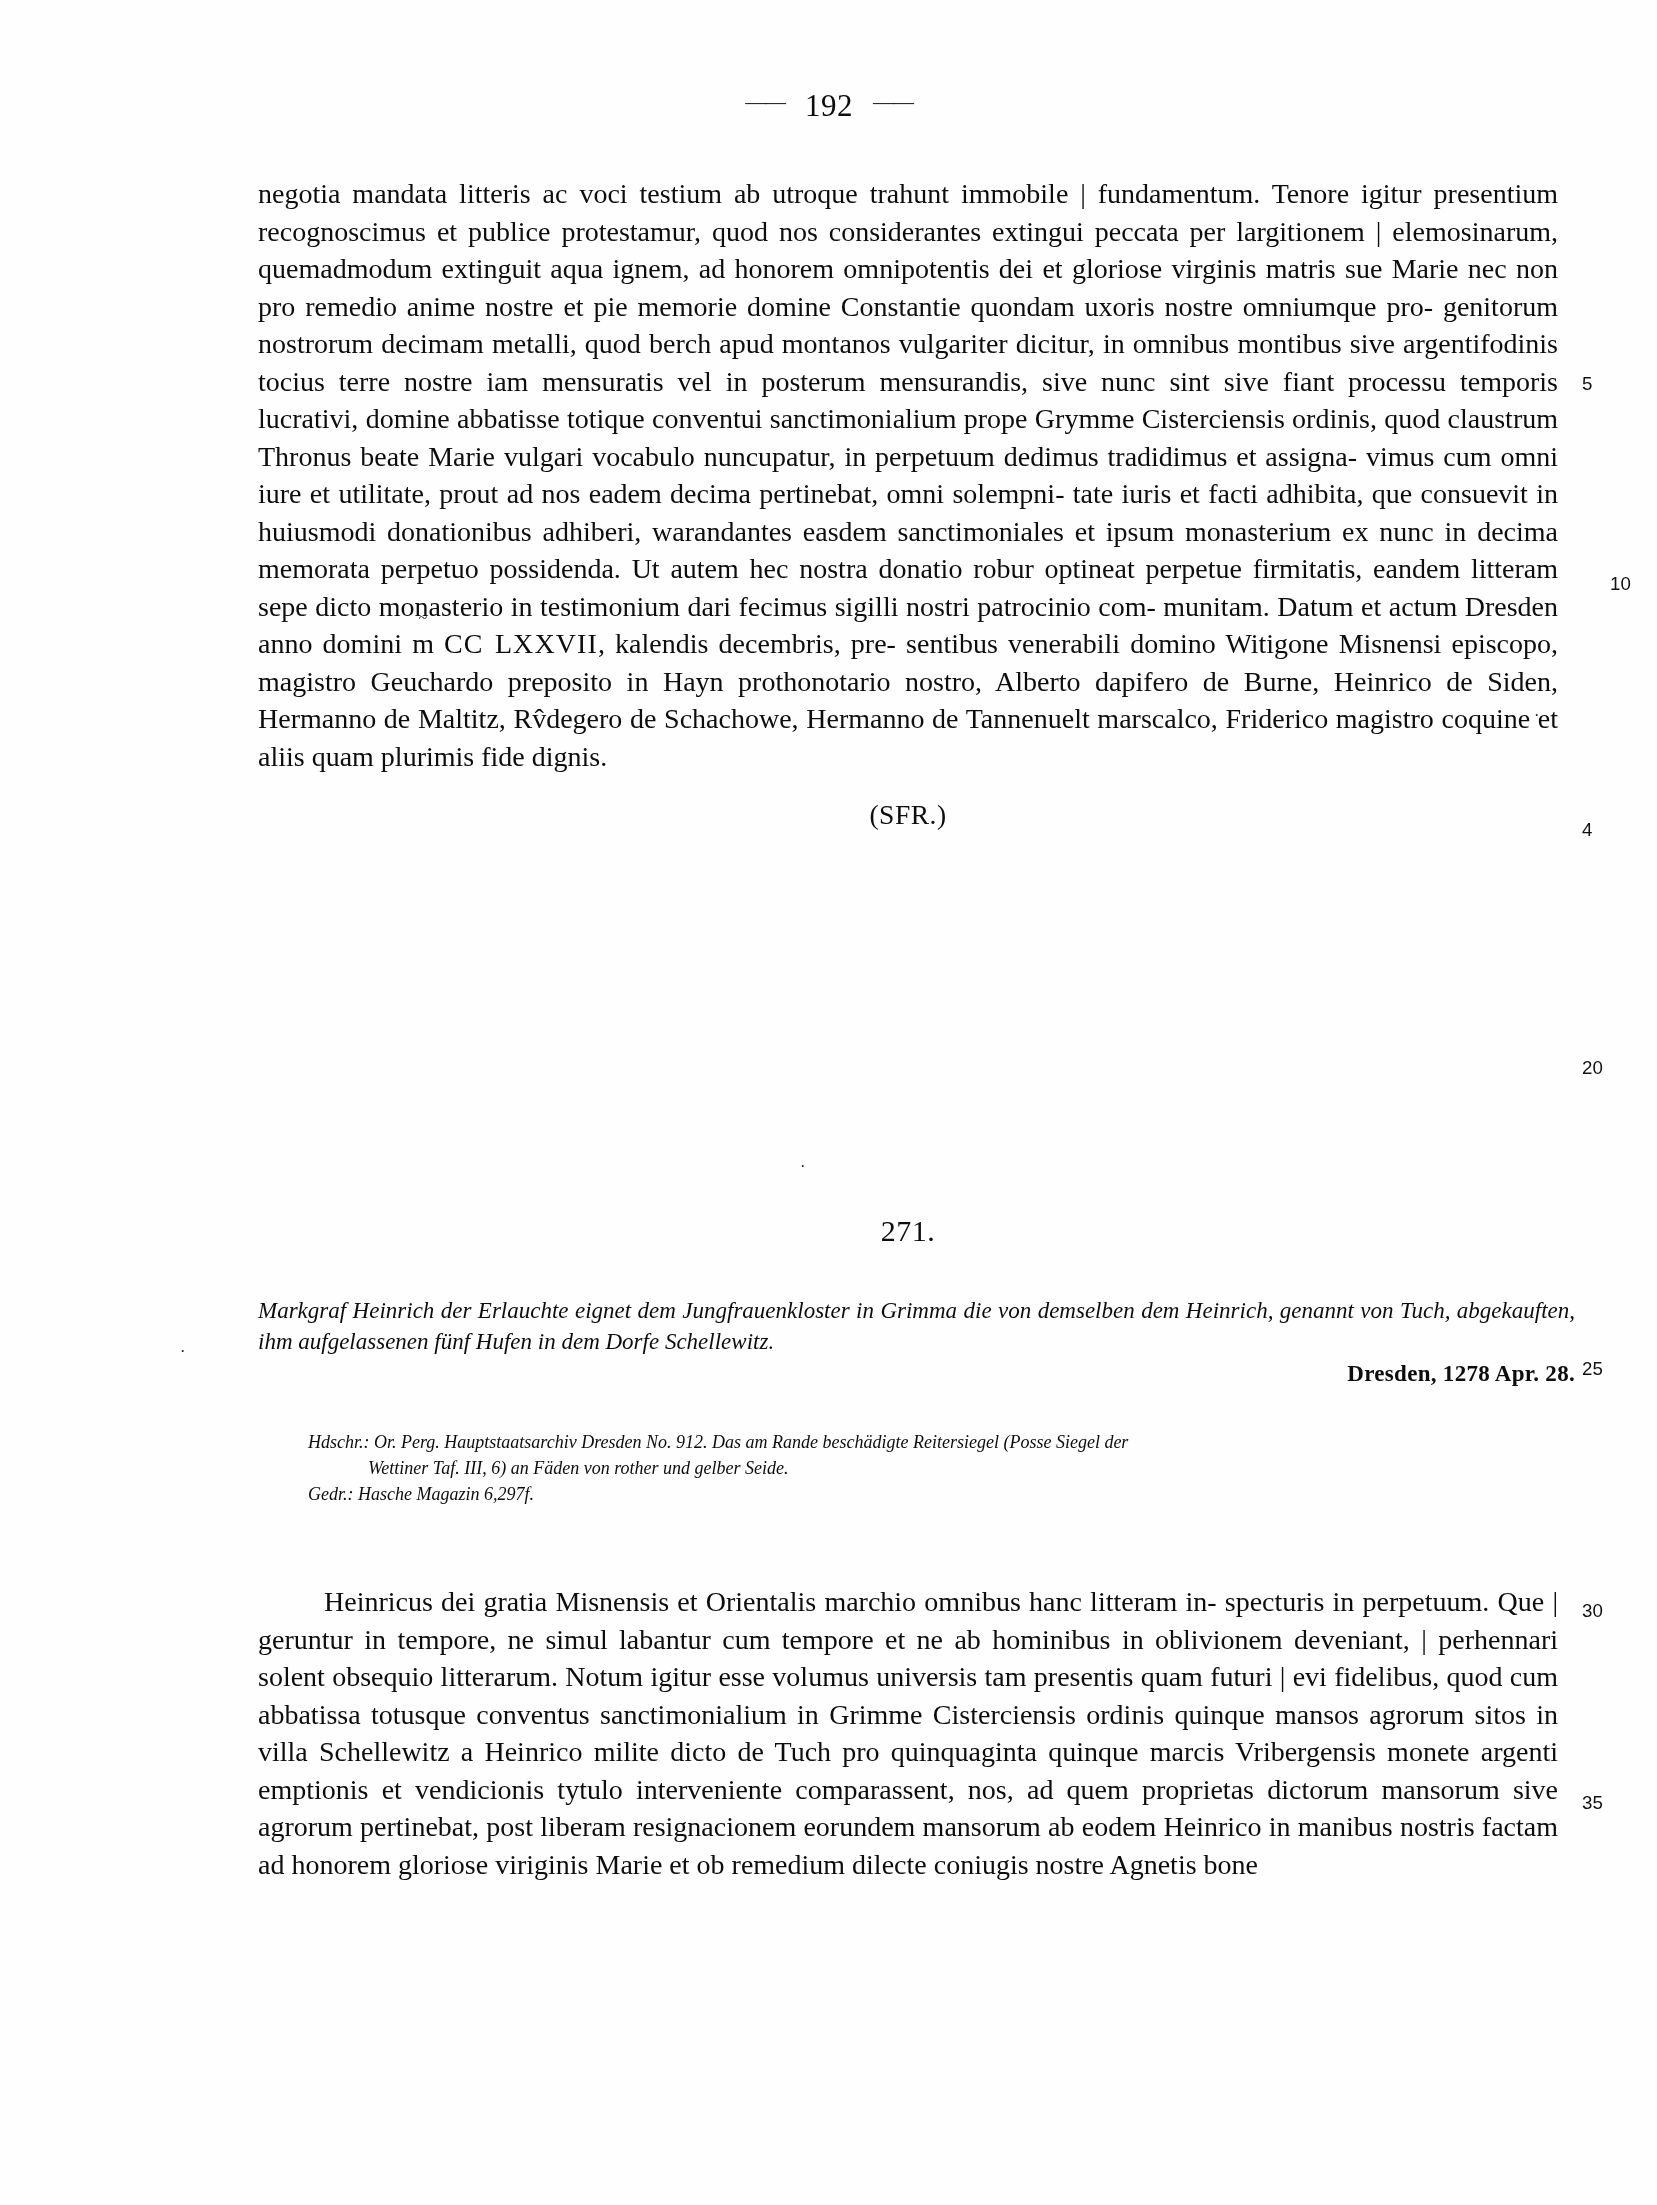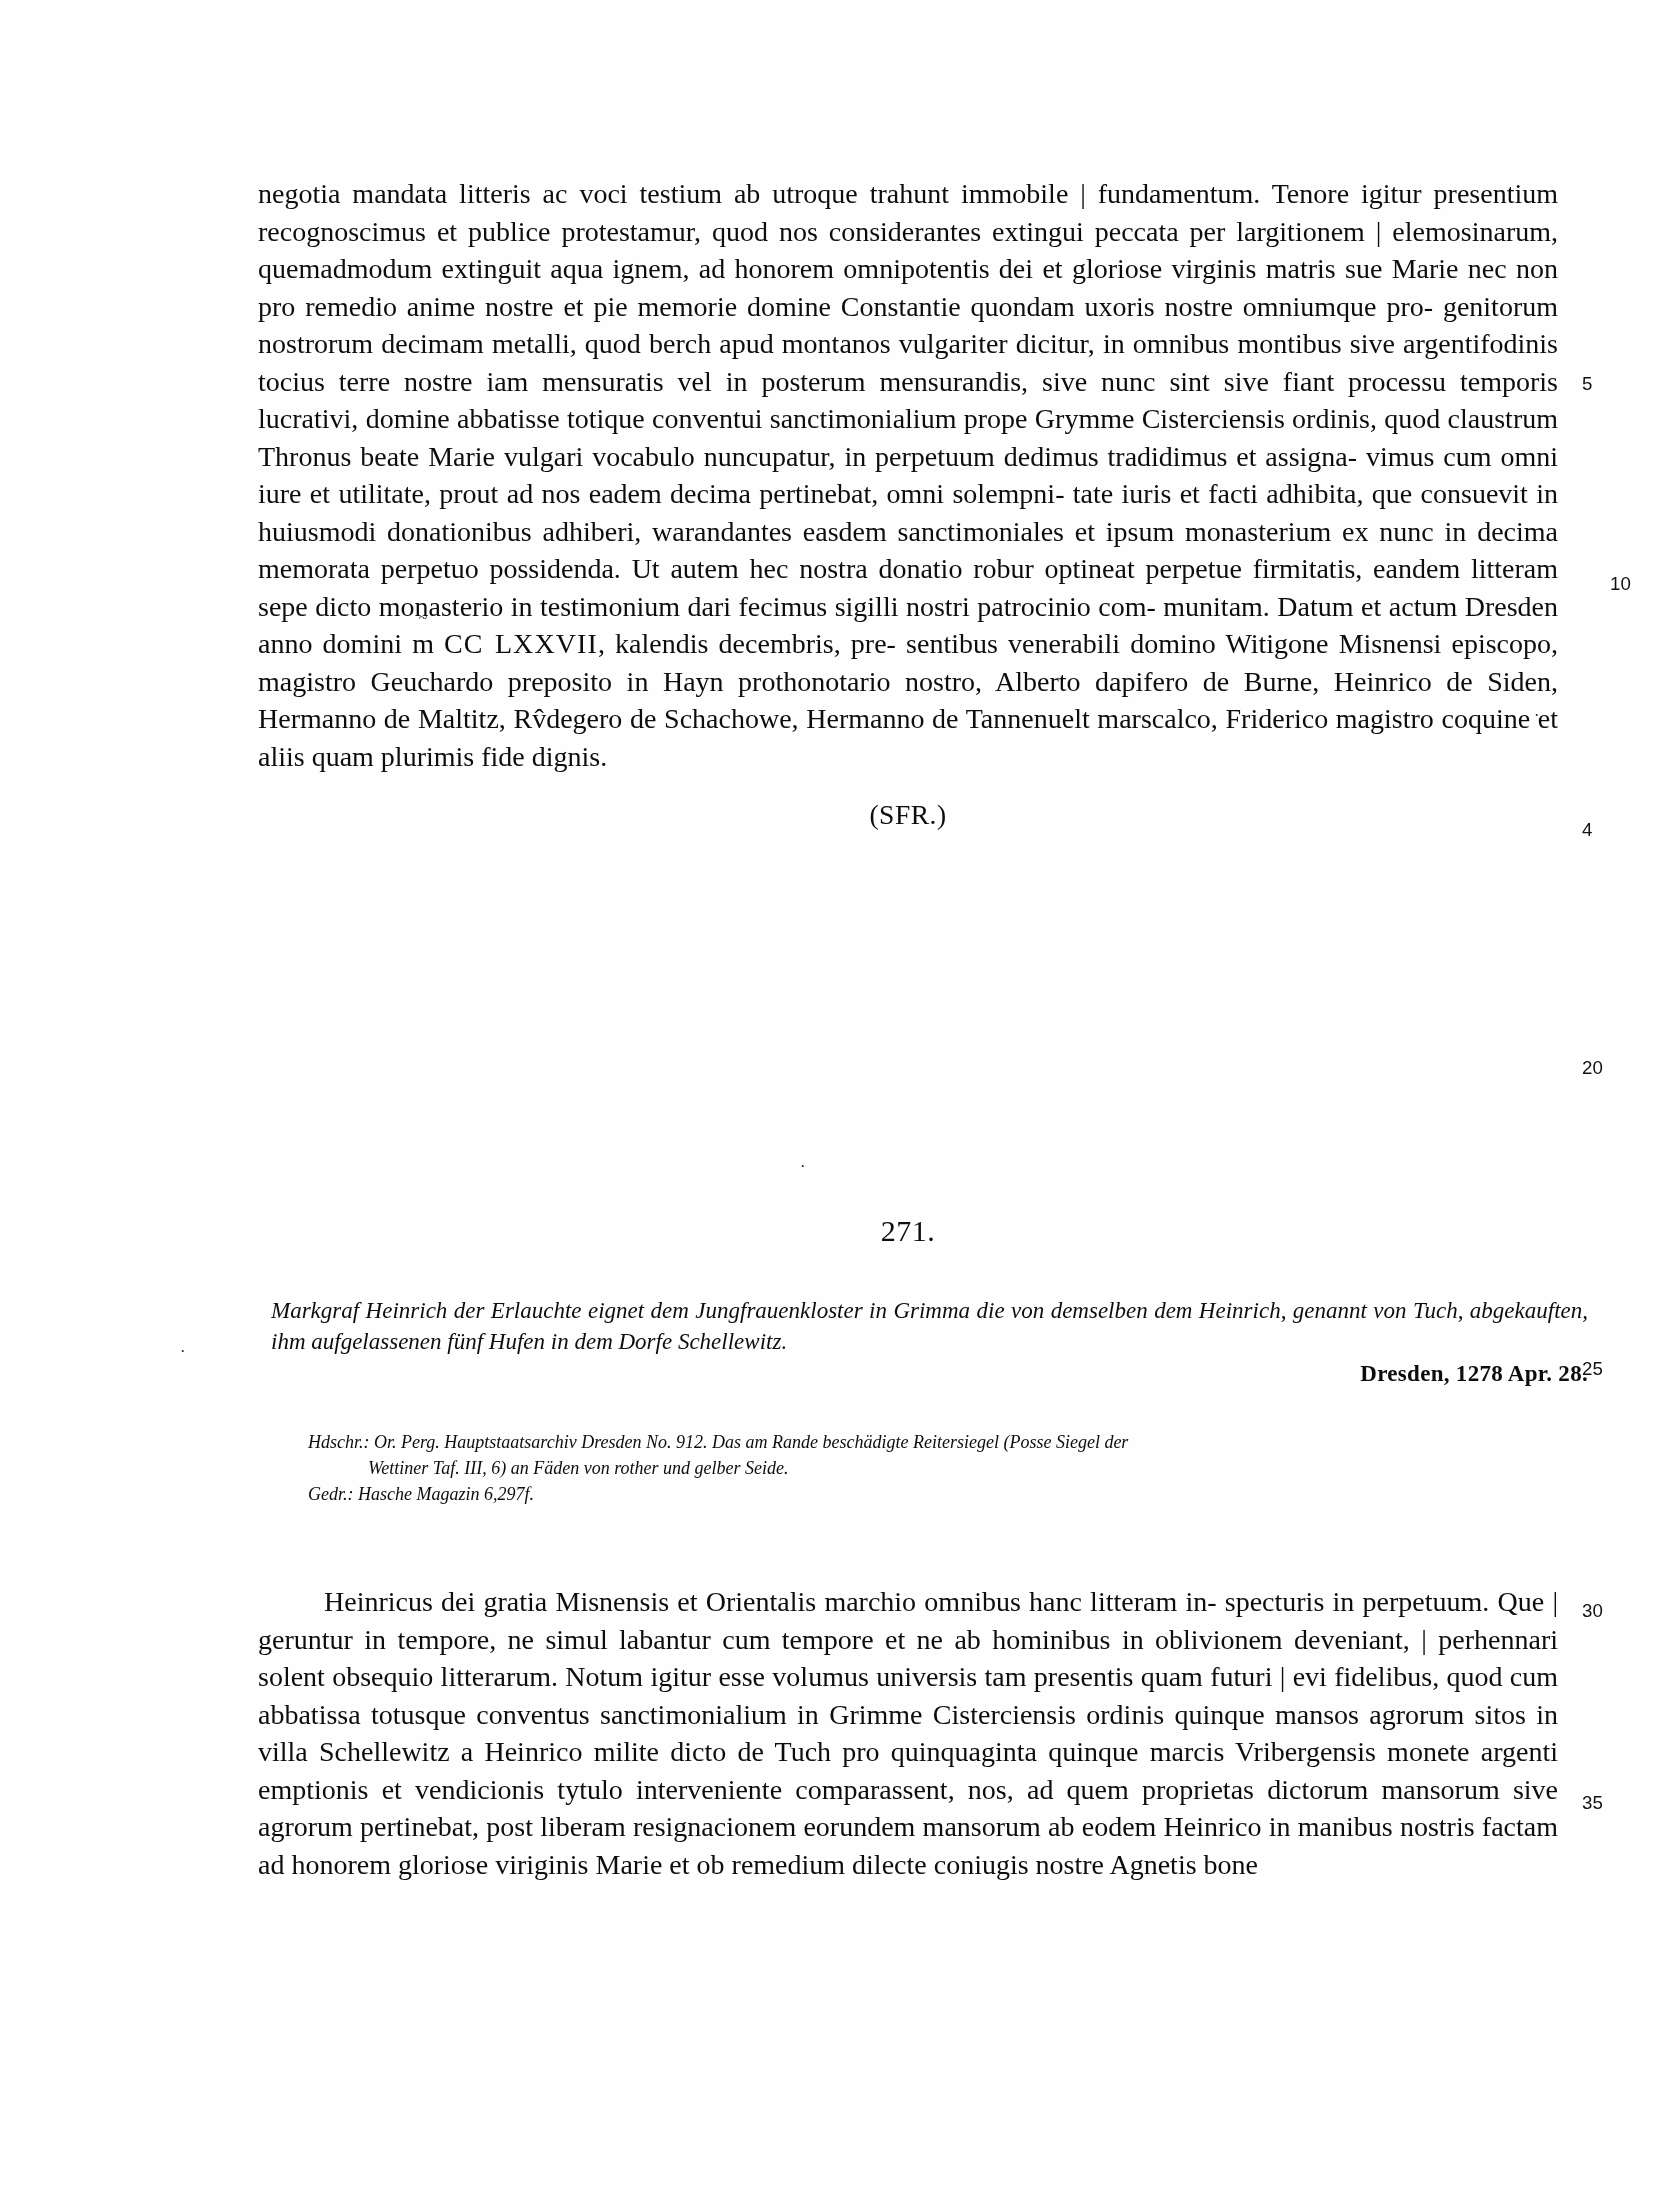--- a/index.html
+++ b/index.html
@@ -133,40 +133,45 @@
     position: absolute;
     font-size: 16.5px;
     color: #222;
   }
 </style>
 </head>
 <body>
 
 <div class="page">
 
+  <div class="page-header">
+    <span class="rule">——</span>
+    <span class="folio">192</span>
+    <span class="rule">——</span>
+  </div>
 
   <div class="col" style="top: 175px;">
     <div class="body-text">
       <p><span>negotia mandata litteris ac voci testium ab utroque trahunt immobile | fundamentum. Tenore igitur presentium recognoscimus et publice protestamur, quod nos considerantes extingui peccata per largitionem | elemosinarum, quemadmodum extinguit aqua ignem, ad honorem omnipotentis dei et gloriose virginis matris sue Marie nec non pro remedio anime nostre et pie memorie domine Constantie quondam uxoris nostre omniumque pro- genitorum nostrorum decimam metalli, quod berch apud montanos vulgariter dicitur, in omnibus montibus sive argentifodinis tocius terre nostre iam mensuratis vel in posterum mensurandis, sive nunc sint sive fiant processu temporis lucrativi, domine abbatisse totique conventui sanctimonialium prope Grymme Cisterciensis ordinis, quod claustrum Thronus beate Marie vulgari vocabulo nuncupatur, in perpetuum dedimus tradidimus et assigna- vimus cum omni iure et utilitate, prout ad nos eadem decima pertinebat, omni solempni- tate iuris et facti adhibita, que consuevit in huiusmodi donationibus adhiberi, warandantes easdem sanctimoniales et ipsum monasterium ex nunc in decima memorata perpetuo possidenda.  Ut autem hec nostra donatio robur optineat perpetue firmitatis, eandem litteram sepe dicto monasterio in testimonium dari fecimus sigilli nostri patrocinio com- munitam.  Datum et actum Dresden anno domini </span><span class="abbr-over">m</span> <span class="small-caps sp-lg">CC LXXVII</span><span>, kalendis decembris, pre- sentibus venerabili domino Witigone Misnensi episcopo, magistro Geuchardo preposito in Hayn prothonotario nostro, Alberto dapifero de Burne, Heinrico de Siden, Hermanno de Maltitz, Rv̂degero de Schachowe, Hermanno de Tannenuelt marscalco, Friderico magistro coquine et aliis quam plurimis fide dignis.</span></p>
     </div>
     <div class="sig">(SFR.)</div>
   </div>
 
   <div class="linenums" style="top: 175px; height: 770px;">
     <span style="top: 198px;">5</span>
     <span style="top: 398px; margin-left: 28px;">10</span>
     <span style="top: 644px;">4</span>
     <span style="top: 882px;">20</span>
   </div>
 
   <div class="col" style="top: 1214px;">
     <div class="docnum">271.</div>
   </div>
 
-  <div class="col" style="top: 1295px; left: 258px; width: 1317px; margin-left: 13px;">
+  <div class="col" style="top: 1295px; left: 258px; width: 1317px;">
     <div class="abstract">Markgraf Heinrich der Erlauchte eignet dem Jungfrauenkloster in Grimma die von demselben dem Heinrich, genannt von Tuch, abgekauften, ihm aufgelassenen fünf Hufen in dem Dorfe Schellewitz.</div>
     <div class="dateline">Dresden, 1278 Apr. 28.</div>
   </div>
   <div class="linenums" style="top: 1358px;">
     <span style="top: 0px;">25</span>
   </div>
 
   <div class="col" style="top: 1429px; left: 308px; width: 1265px;">
     <div class="sources">
       <span class="ln">Hdschr.: Or. Perg. Hauptstaatsarchiv Dresden No. 912.  Das am Rande beschädigte Reitersiegel (Posse Siegel der</span>

